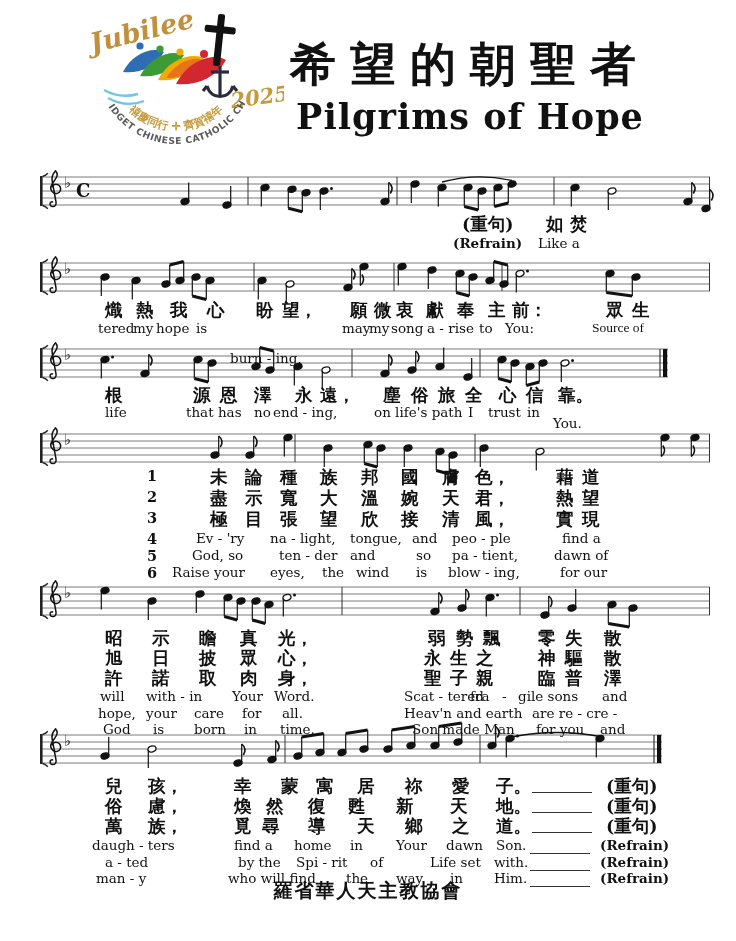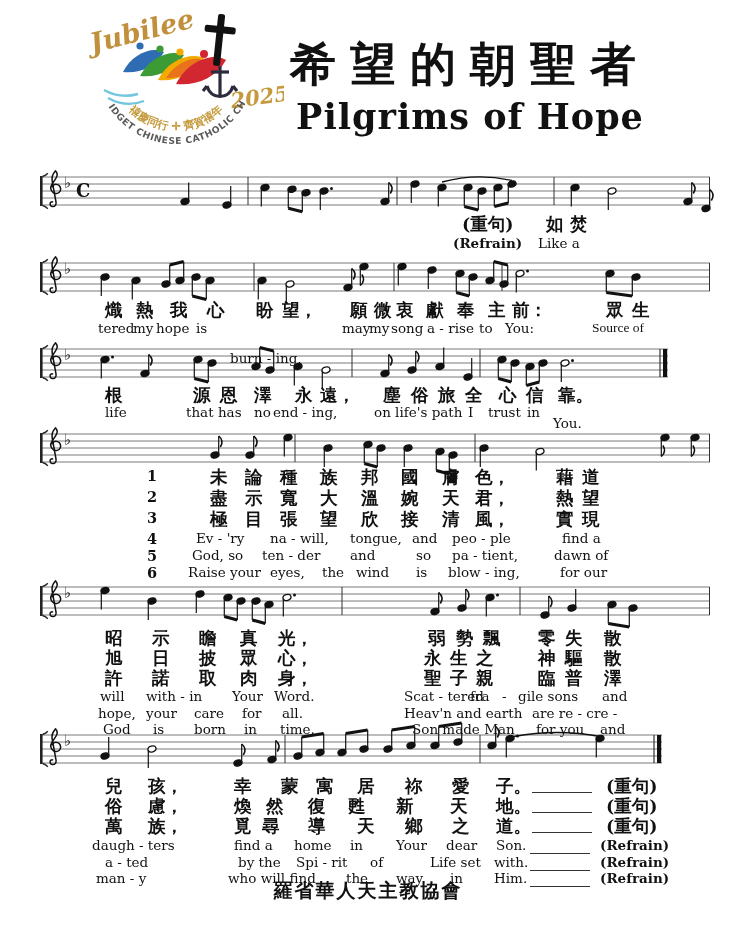--- a/index.html
+++ b/index.html
@@ -490,34 +490,34 @@
       <span class="tk zh" style="left: 280px; top: 510px;">張</span>
       <span class="tk zh" style="left: 320px; top: 510px;">望</span>
       <span class="tk zh" style="left: 361px; top: 510px;">欣</span>
       <span class="tk zh" style="left: 401px; top: 510px;">接</span>
       <span class="tk zh" style="left: 442px; top: 510px;">清</span>
       <span class="tk zh" style="left: 475px; top: 510px;">風，</span>
       <span class="tk zh" style="left: 556px; top: 510px;">實</span>
       <span class="tk zh" style="left: 582px; top: 510px;">現</span>
       <span class="tk en num" style="left: 147px; top: 531px;">4</span>
       <span class="tk en" style="left: 196px; top: 531px;">Ev - 'ry</span>
-      <span class="tk en" style="left: 270px; top: 531px;">na - will,</span>
+      <span class="tk en" style="left: 270px; top: 531px;">na - light,</span>
       <span class="tk en" style="left: 350px; top: 531px;">tongue,</span>
       <span class="tk en" style="left: 412px; top: 531px;">and</span>
       <span class="tk en" style="left: 452px; top: 531px;">peo - ple</span>
       <span class="tk en" style="left: 562px; top: 531px;">find a</span>
       <span class="tk en num" style="left: 147px; top: 548px;">5</span>
       <span class="tk en" style="left: 192px; top: 548px;">God, so</span>
-      <span class="tk en" style="left: 262px; top: 548px;">ten - der</span>
+      <span class="tk en" style="left: 279px; top: 548px;">ten - der</span>
       <span class="tk en" style="left: 350px; top: 548px;">and</span>
       <span class="tk en" style="left: 416px; top: 548px;">so</span>
       <span class="tk en" style="left: 452px; top: 548px;">pa - tient,</span>
       <span class="tk en" style="left: 554px; top: 548px;">dawn of</span>
       <span class="tk en num" style="left: 147px; top: 565px;">6</span>
-      <span class="tk en" style="left: 188px; top: 565px;">Raise your</span>
+      <span class="tk en" style="left: 172px; top: 565px;">Raise your</span>
       <span class="tk en" style="left: 270px; top: 565px;">eyes,</span>
       <span class="tk en" style="left: 322px; top: 565px;">the</span>
       <span class="tk en" style="left: 356px; top: 565px;">wind</span>
       <span class="tk en" style="left: 416px; top: 565px;">is</span>
       <span class="tk en" style="left: 448px; top: 565px;">blow - ing,</span>
       <span class="tk en" style="left: 560px; top: 565px;">for our</span>
       <span class="tk zh" style="left: 105px; top: 629px;">昭</span>
       <span class="tk zh" style="left: 152px; top: 629px;">示</span>
       <span class="tk zh" style="left: 199px; top: 629px;">瞻</span>
       <span class="tk zh" style="left: 240px; top: 629px;">真</span>
@@ -605,21 +605,21 @@
       <span class="tk zh" style="left: 405px; top: 817px;">鄉</span>
       <span class="tk zh" style="left: 452px; top: 817px;">之</span>
       <span class="tk zh" style="left: 496px; top: 817px;">道。</span>
       <span class="tk zh ul" style="left: 532px; top: 817px;"></span>
       <span class="tk zh b" style="left: 606px; top: 817px;">(重句)</span>
       <span class="tk en" style="left: 92px; top: 838px;">daugh - ters</span>
       <span class="tk en" style="left: 234px; top: 838px;">find a</span>
       <span class="tk en" style="left: 294px; top: 838px;">home</span>
       <span class="tk en" style="left: 350px; top: 838px;">in</span>
       <span class="tk en" style="left: 396px; top: 838px;">Your</span>
-      <span class="tk en" style="left: 446px; top: 838px;">dear</span>
+      <span class="tk en" style="left: 446px; top: 838px;">dawn</span>
       <span class="tk en" style="left: 496px; top: 838px;">Son.</span>
       <span class="tk en ul" style="left: 530px; top: 838px;"></span>
       <span class="tk en b" style="left: 600px; top: 838px;">(Refrain)</span>
       <span class="tk en" style="left: 105px; top: 855px;">a - ted</span>
       <span class="tk en" style="left: 238px; top: 855px;">by the</span>
       <span class="tk en" style="left: 296px; top: 855px;">Spi - rit</span>
       <span class="tk en" style="left: 370px; top: 855px;">of</span>
       <span class="tk en" style="left: 430px; top: 855px;">Life set</span>
       <span class="tk en" style="left: 494px; top: 855px;">with.</span>
       <span class="tk en ul" style="left: 530px; top: 855px;"></span>

